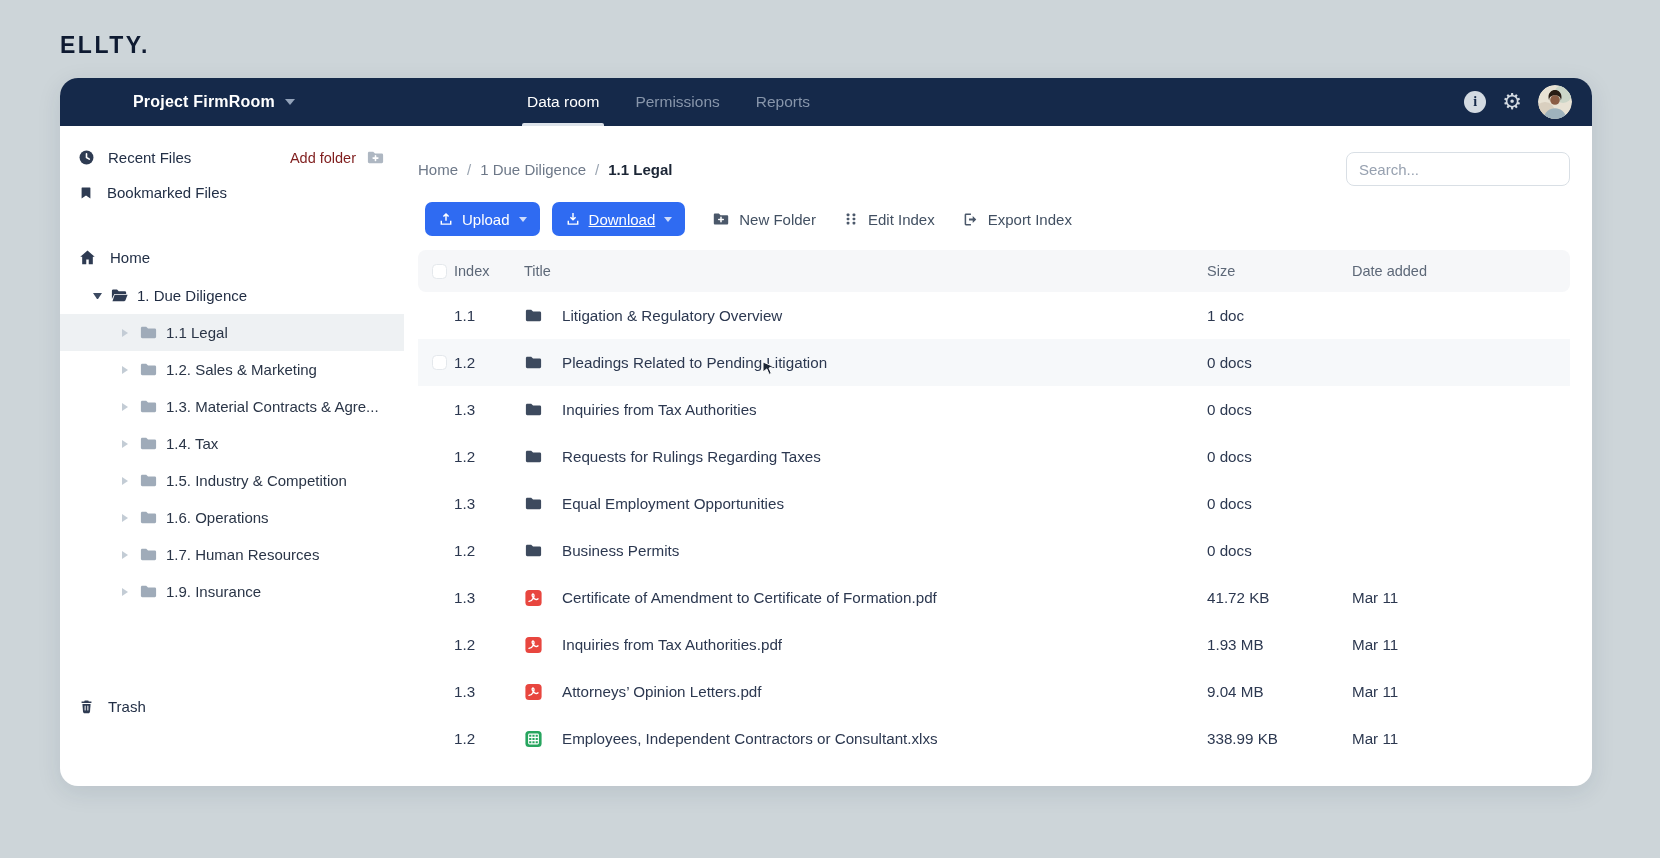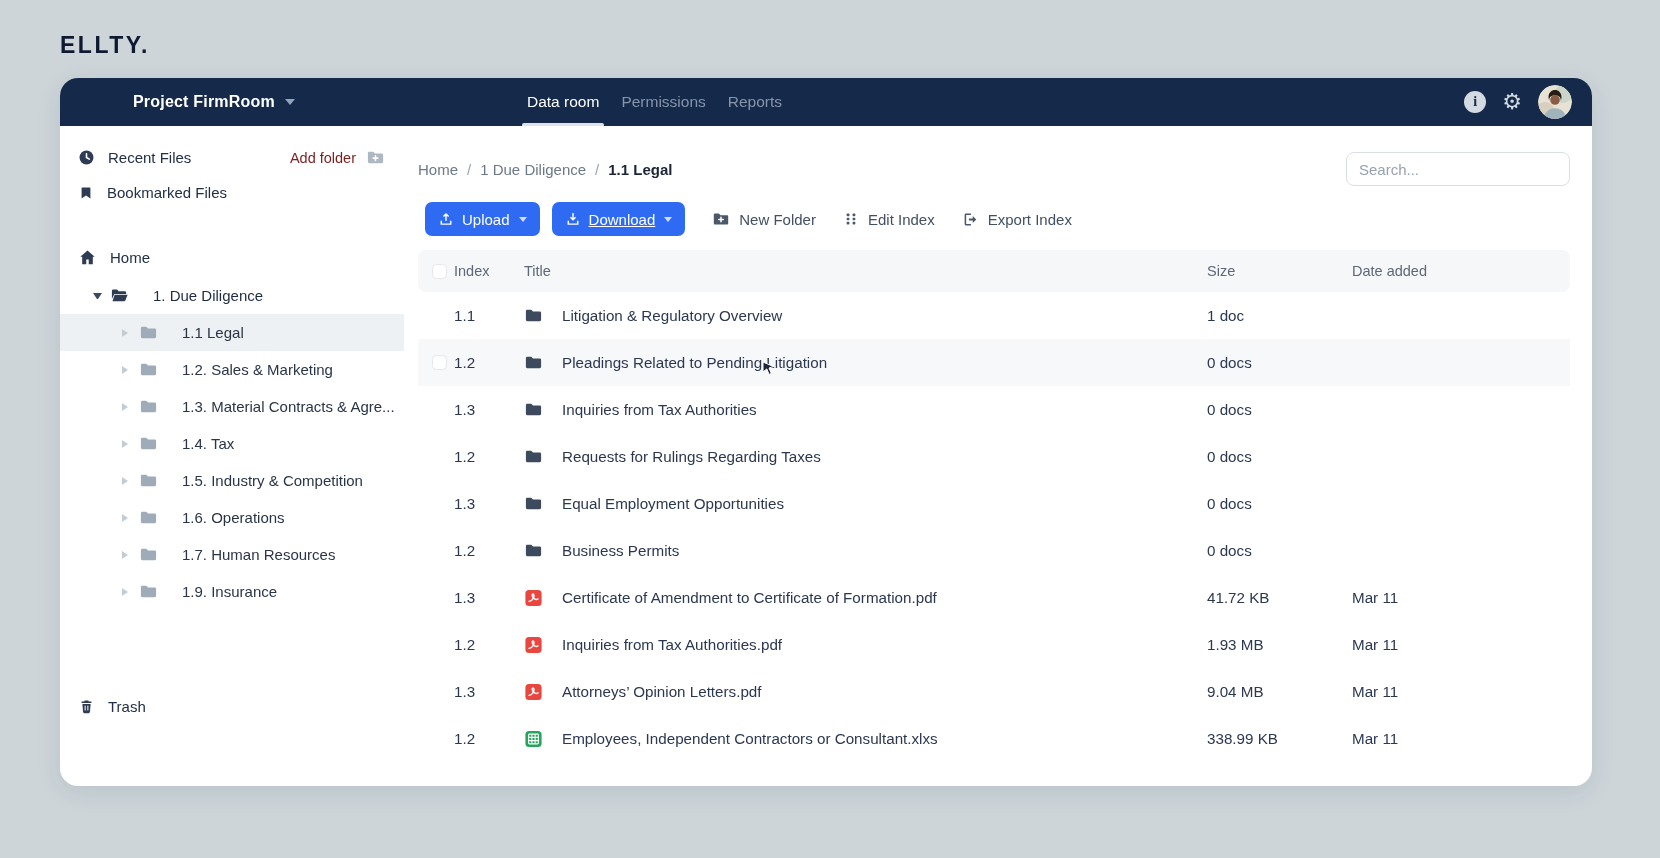--- a/index.html
+++ b/index.html
@@ -21,21 +21,21 @@
     display:flex; flex-direction:column;
   }
   
   .topnav {
     height:48px; flex:0 0 48px; background:#15294a; position:relative;
     display:flex; align-items:center;
   }
   .project { margin-left:73px; display:flex; align-items:center; gap:10px; cursor:pointer; }
   .project-name { color:#fff; font-size:16px; font-weight:600; letter-spacing:.2px; }
   .caret-dn-w { width:0;height:0;border-left:5px solid transparent;border-right:5px solid transparent;border-top:6px solid #93a3ba; }
-  .tabs { position:absolute; left:465px; top:0; bottom:0; display:flex; gap:18px; }
+  .tabs { position:absolute; left:465px; top:0; bottom:0; display:flex; gap:32px; }
   .tab { display:flex; align-items:center; color:#8795aa; font-size:15.5px; position:relative; cursor:pointer; padding:0 2px; }
   .tab.active { color:#fff; font-weight:500; }
   .tab.active::after { content:""; position:absolute; left:-3px; right:-3px; bottom:0; height:3px; background:#dde3ea; border-radius:2px 2px 0 0; }
   .nav-right { position:absolute; right:20px; display:flex; align-items:center; gap:16px; }
   .info-circle { width:22px; height:22px; border-radius:50%; background:#d3dae2; display:flex; align-items:center; justify-content:center; cursor:pointer; }
   .info-i { font-family:"Liberation Serif","DejaVu Serif",serif; font-weight:700; font-size:14px; color:#15294a; line-height:1; }
   .gear { color:#d3dae2; font-size:22px; line-height:1; cursor:pointer; }
   .avatar { width:34px; height:34px; border-radius:50%; overflow:hidden; cursor:pointer; flex:0 0 34px; }
   
   .body-row { flex:1; display:flex; min-height:0; }
@@ -46,21 +46,21 @@
   .side-label { font-size:15px; color:#222f46; font-weight:500; }
   .side-row .spacer { flex:1; }
   .addfolder { display:flex; align-items:center; gap:10px; padding-right:19px; cursor:pointer; }
   .addfolder-label { font-size:14.5px; color:#7f1d1d; }
   .home-row { margin-top:30px; }
   .tree { margin-top:2px; }
   .tree-row { height:37px; display:flex; align-items:center; gap:8px; cursor:pointer; }
   .tree-row.lvl1 { padding-left:33px; }
   .tree-row.lvl2 { padding-left:62px; }
   .tree-row.selected { background:#eef1f3; }
-  .tree-label { font-size:15px; color:#2a3547; white-space:nowrap;margin-left:16px; }
+  .tree-label { font-size:15px; color:#2a3547; white-space:nowrap; }
   .tree-row.lvl1 .tree-label { font-weight:500; color:#1f2b42; }
   .caret-dn { width:0;height:0;border-left:4.5px solid transparent;border-right:4.5px solid transparent;border-top:6px solid #3c4a61; flex:0 0 9px; }
   .caret-rt { width:0;height:0;border-top:4.5px solid transparent;border-bottom:4.5px solid transparent;border-left:6px solid #c3ccd5; flex:0 0 6px; margin-right:3px; }
   .trash-row { margin-top:auto; margin-bottom:62px; }
   .sicon { flex:0 0 auto; }
   
   .topbar { margin-top:26px; display:flex; align-items:center; justify-content:space-between; }
   .breadcrumb { display:flex; align-items:center; gap:9px; font-size:15px; }
   .crumb { color:#6d7888; cursor:pointer; }
   .crumb-sep { color:#9aa4b1; }

